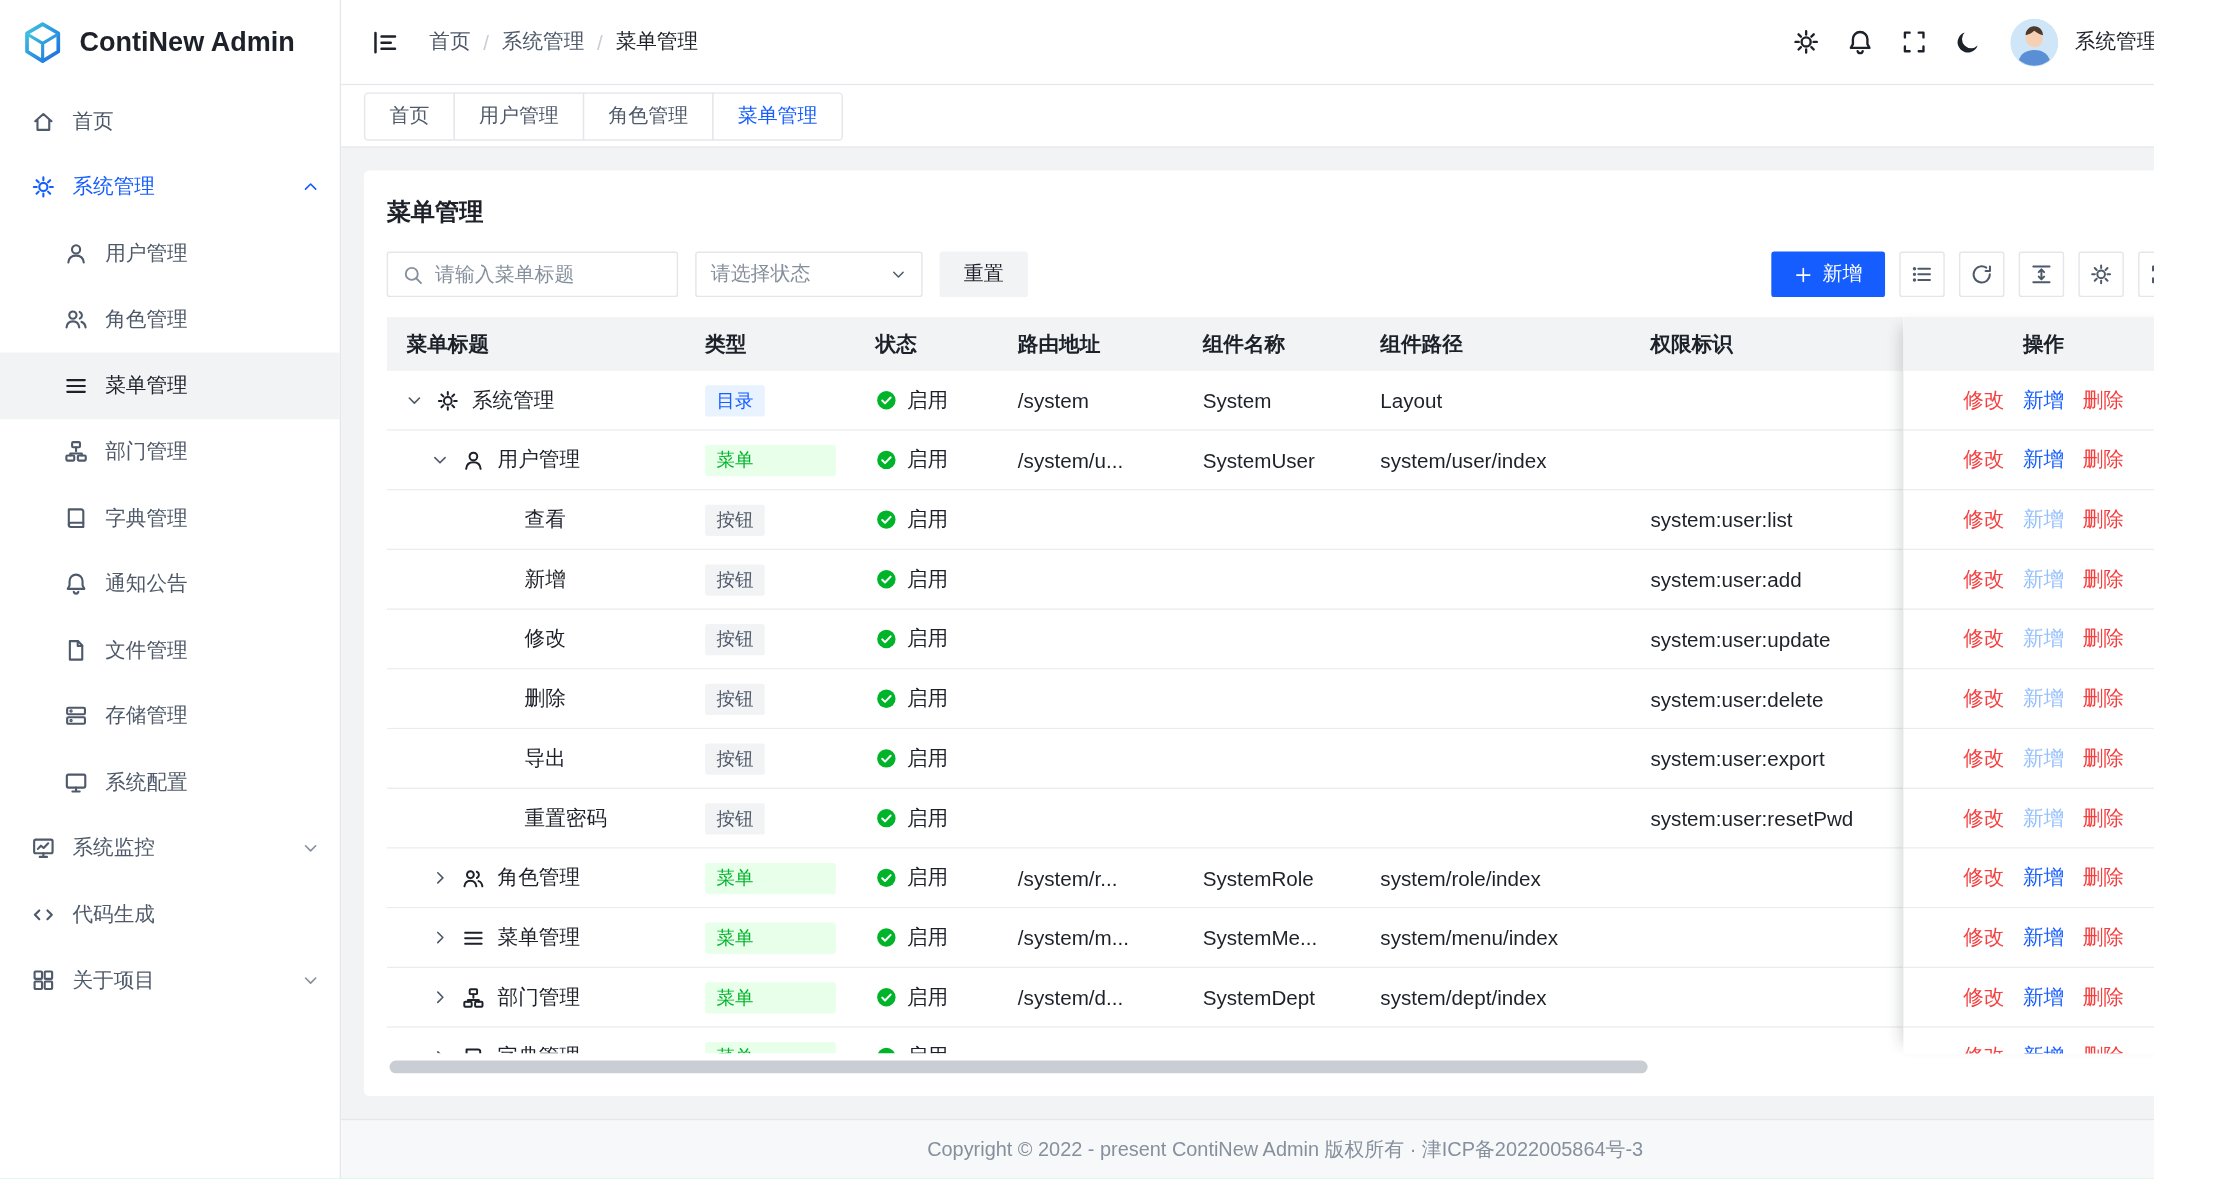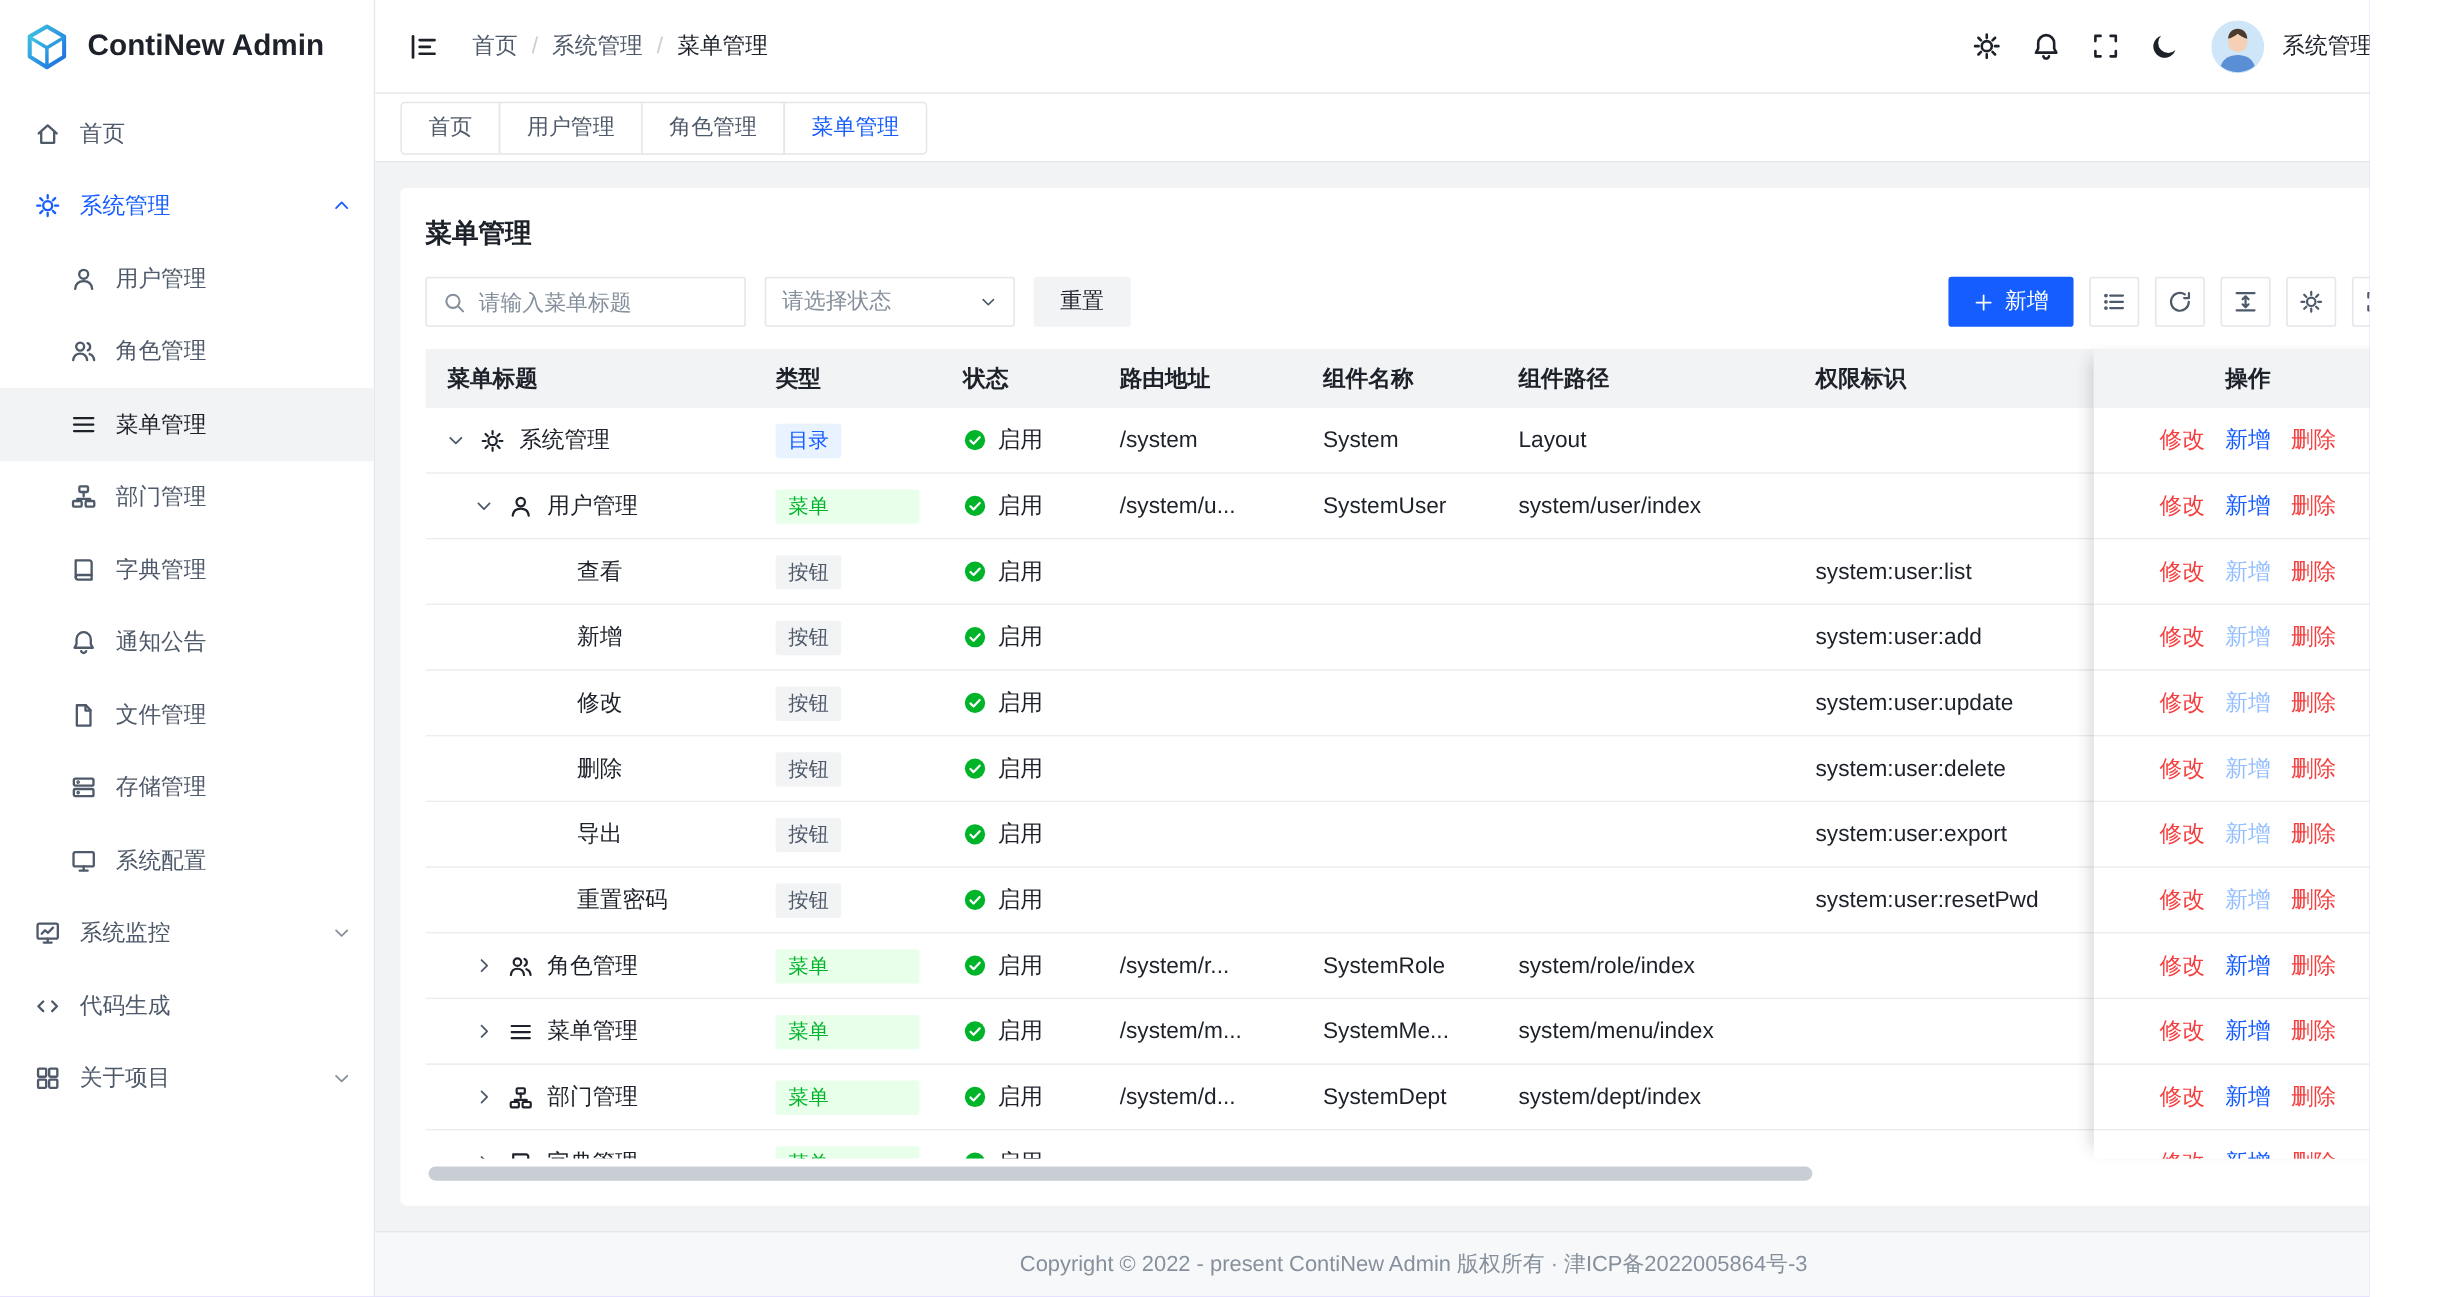--- a/index.html
+++ b/index.html
@@ -1,18 +1,18 @@
 <!DOCTYPE html>
 <html><head>
 <meta charset="utf-8">
 <style>
 *{box-sizing:border-box;margin:0;padding:0;}
 html,body{background:#fff;}
 body{font-family:"Liberation Sans","DejaVu Sans",sans-serif;}
-#stage{width:2154px;height:1179px;overflow:hidden;position:relative;background:#c4b5fd;}
+#stage{width:2154px;height:1179px;overflow:hidden;position:relative;background:#86efac;}
 #app{width:1568px;height:829.3px;transform:scale(1.4216);transform-origin:0 0;display:flex;background:#fff;color:#1d2129;font-size:14px;}
 .i{display:inline-flex;flex-shrink:0;}
 .i svg{width:100%;height:100%;display:block;}
 
 
 .sidebar{width:240px;flex-shrink:0;background:#fff;border-right:1px solid #e5e6eb;display:flex;flex-direction:column;}
 .logo{height:60px;display:flex;align-items:center;gap:10px;padding-left:14px;flex-shrink:0;cursor:pointer;}
 .logo-icon{width:32px;height:32px;}
 .logo-text{font-size:19px;font-weight:700;color:#1d2129;white-space:nowrap;}
 .menu{flex:1;padding-top:2px;}

